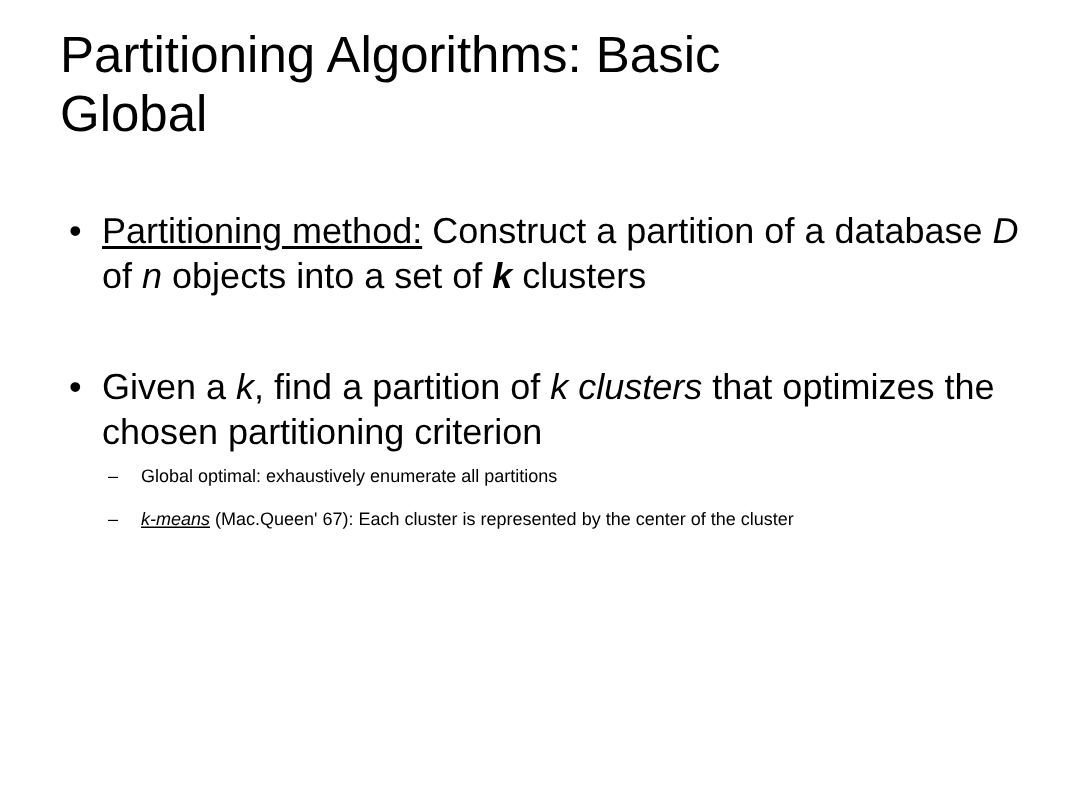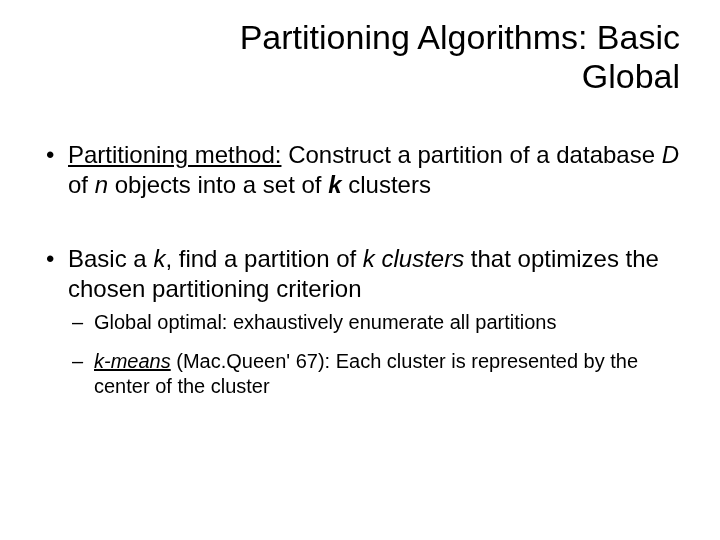--- a/index.html
+++ b/index.html
@@ -6,21 +6,21 @@
   body{
     width:720px;height:540px;
     background:#fff;
     font-family:Arial,Helvetica,sans-serif;
     color:#000;
     box-sizing:border-box;
     padding:18px 40px 20px 40px;
   }
   .title{
     font-size:34px;
-    text-align:right;
+    text-align:left;
     line-height:1.15;
     margin:0 0 22px 0;
     font-weight:400;
   }
   ul.top{
     list-style:none;
     margin:0;padding:0;
     font-size:24px;
     line-height:1.25;
   }
@@ -32,21 +32,21 @@
   }
   ul.top>li::before{
     content:"•";
     position:absolute;
     left:6px;top:0;
     font-size:24px;
   }
   ul.sub{
     list-style:none;
     margin:6px 0 0 0;padding:0;
-    font-size:20px;
+    font-size:12px;
     line-height:1.25;
   }
   ul.sub>li{
     position:relative;
     padding-left:26px;
     margin-bottom:14px;
   }
   ul.sub>li::before{
     content:"–";
     position:absolute;
@@ -62,21 +62,21 @@
 <h1 class="title">
   <span>Partitioning Algorithms: Basic</span><br>
   <span>Global</span>
 </h1>
 
 <ul class="top">
   <li>
     <span class="u">Partitioning method:</span><span> Construct a partition of a database </span><span class="i">D</span><span> of </span><span class="i">n</span><span> objects into a set of </span><span class="bi">k</span><span> clusters</span>
   </li>
   <li>
-    <span>Basic a </span><span class="i">k</span><span>, find a partition of </span><span class="i">k clusters</span><span> that optimizes the chosen partitioning criterion</span>
+    <span>Given a </span><span class="i">k</span><span>, find a partition of </span><span class="i">k clusters</span><span> that optimizes the chosen partitioning criterion</span>
     <ul class="sub">
       <li>Global optimal: exhaustively enumerate all partitions</li>
       <li>
         <span class="i u">k-means</span><span> (Mac.Queen' 67): Each cluster is represented by the center of the cluster</span>
       </li>
     </ul>
   </li>
 </ul>
 
 </body></html>

